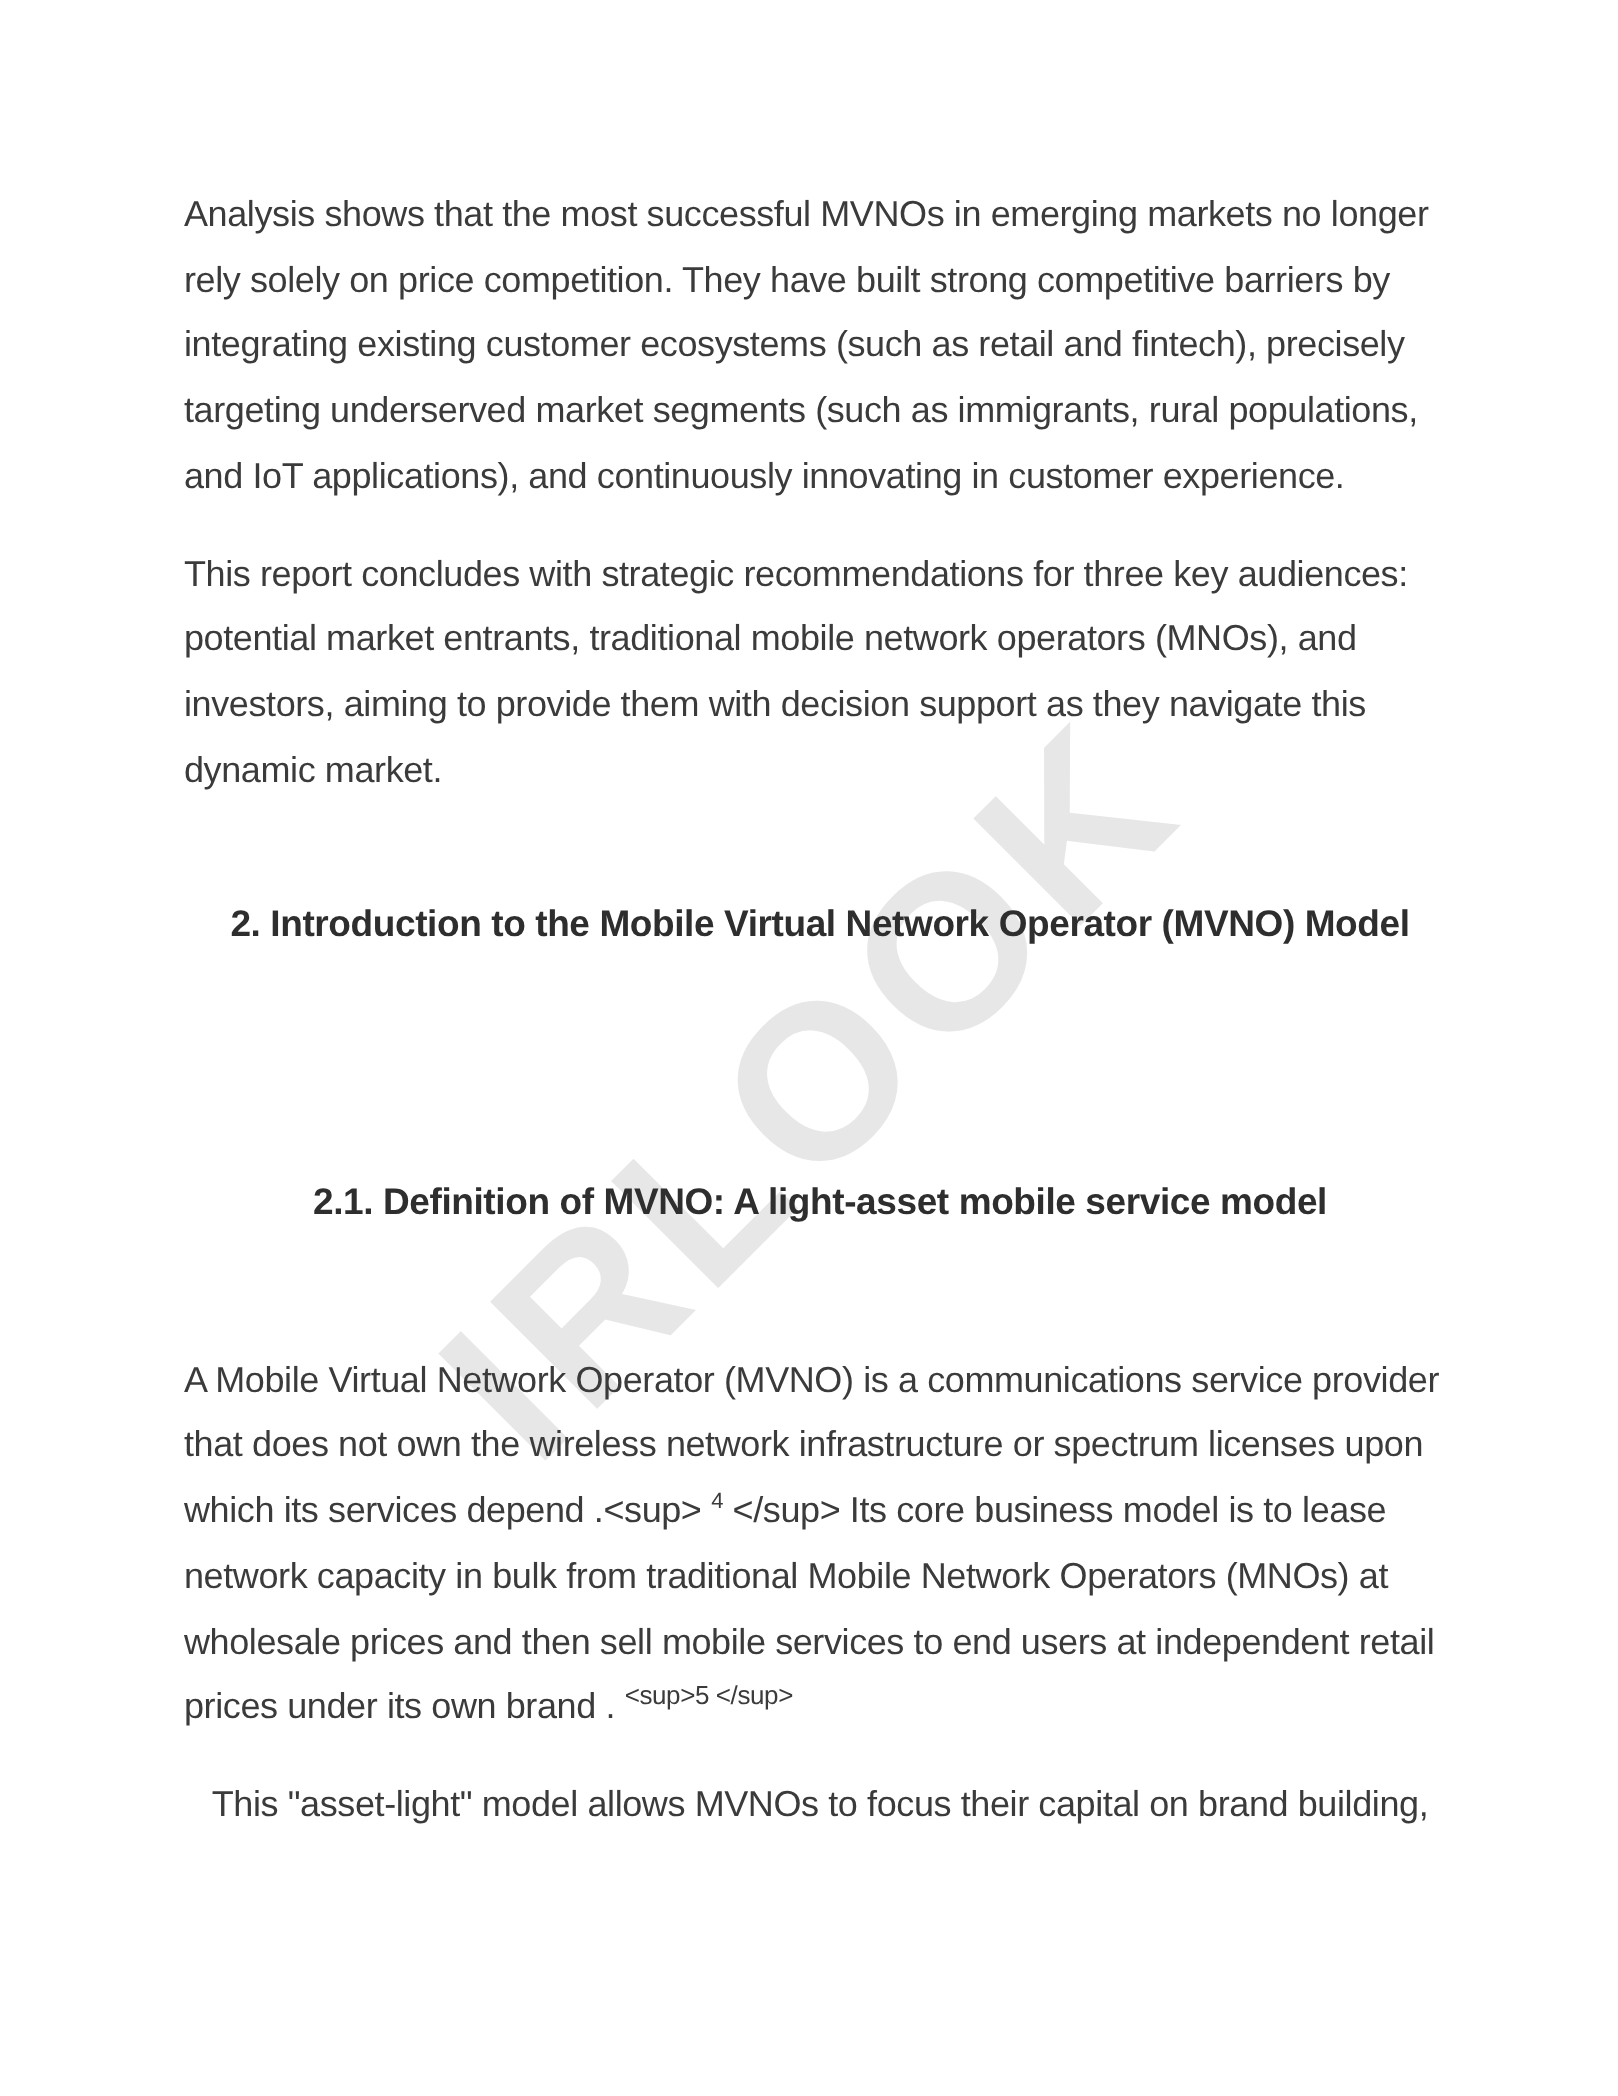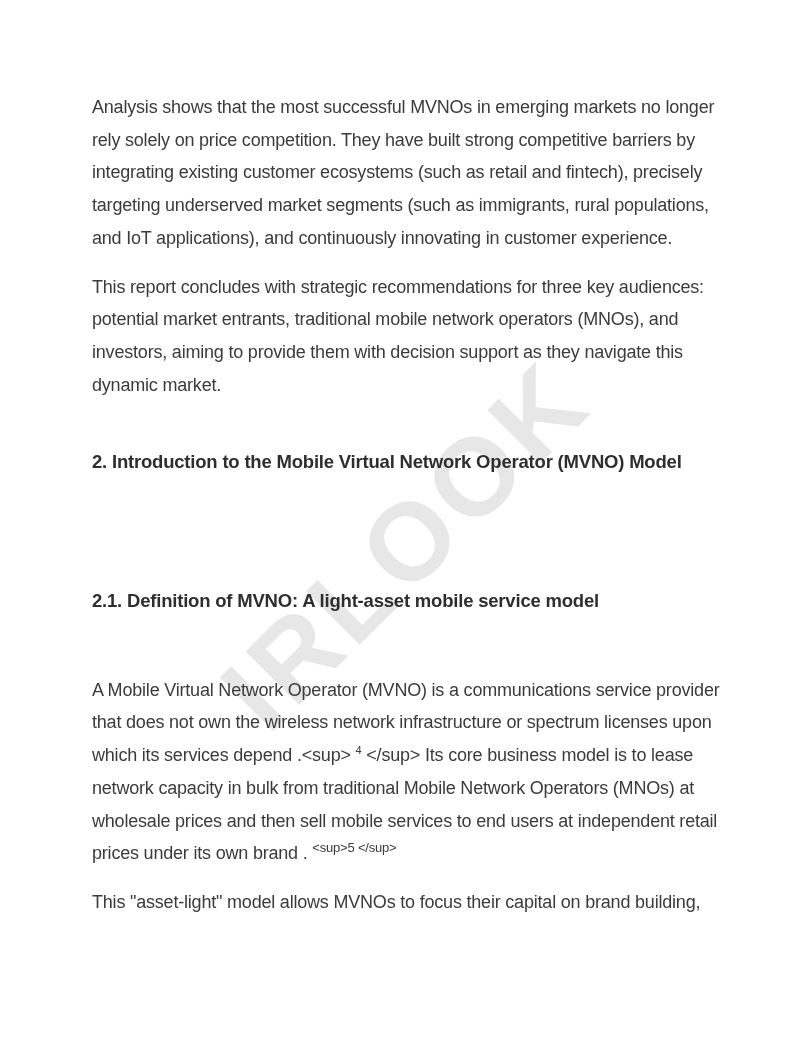--- a/index.html
+++ b/index.html
@@ -35,20 +35,21 @@
     left: 92px;
     top: 91px;
     width: 636px;
     z-index: 1;
     display: flex;
     flex-direction: column;
     color: #3b3b3b;
     font-size: 18px;
     line-height: 32.7px;
     letter-spacing: -0.2px;
+    align-items: center;
   }
   .para {
     margin: 0 0 16px 0;
   }
   .sec-heading {
     margin: 29px 0 0 0;
     font-size: 18.5px;
     line-height: 32.7px;
     font-weight: 700;
     color: #2e2e2e;

